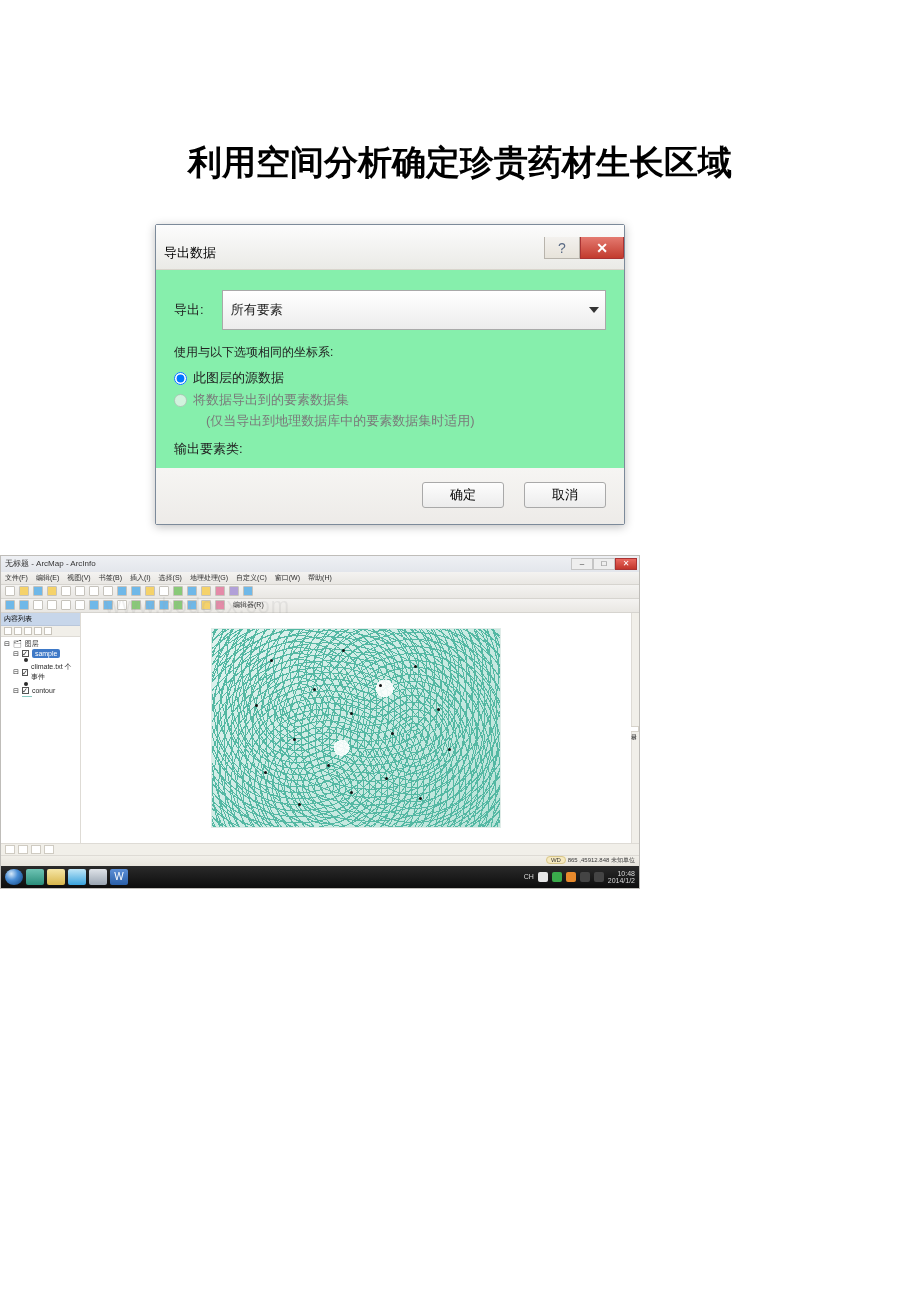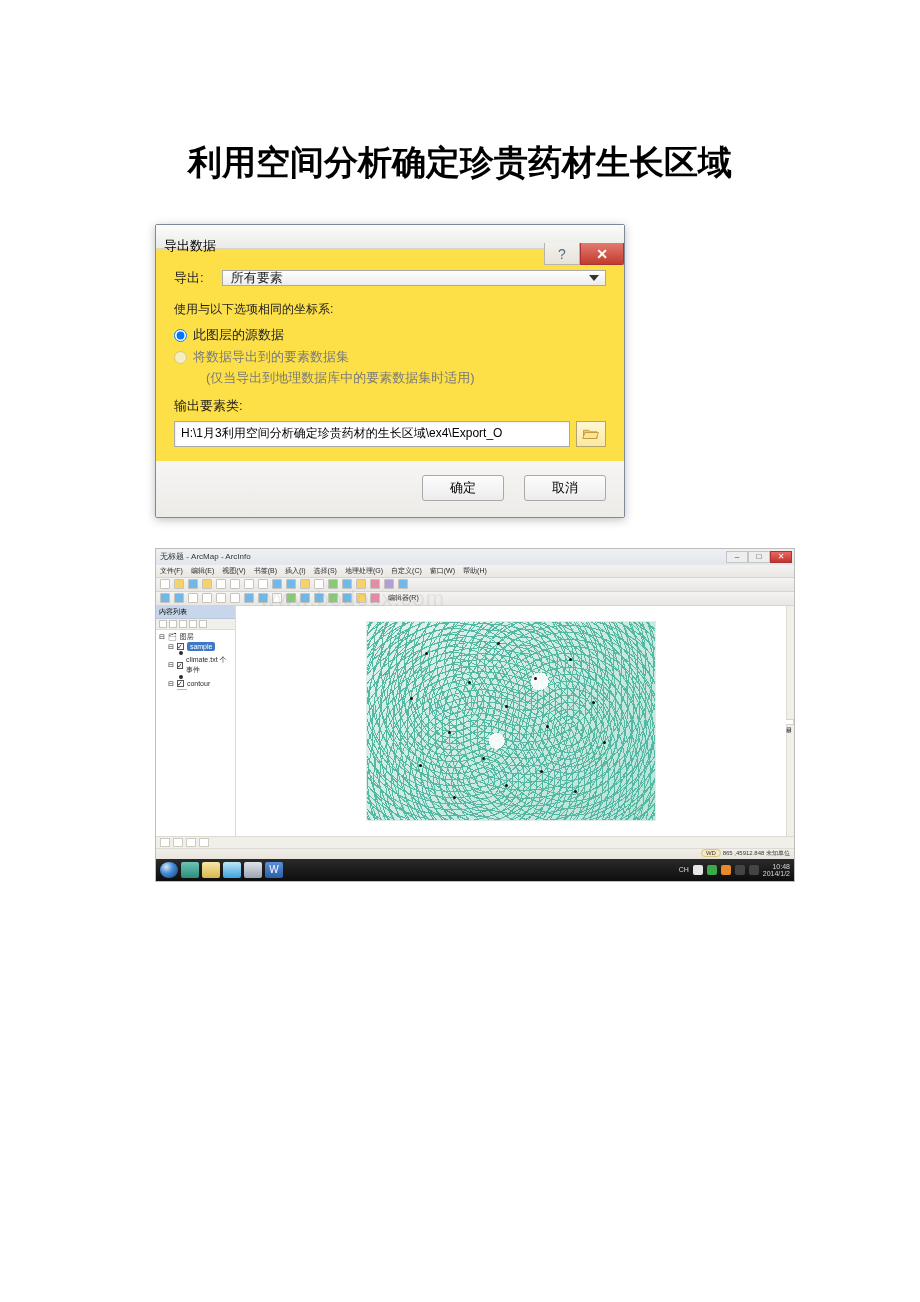--- a/index.html
+++ b/index.html
@@ -21,53 +21,53 @@
   
   .dialog {
     width: 470px;
     margin: 0 auto 30px 155px;
     border: 1px solid #7c8a9a;
     border-radius: 2px;
     background: #f5f4f2;
     box-shadow: 0 2px 10px rgba(0,0,0,0.25);
   }
   .dlg-title {
-    height: 24px;
+    height: 45px;
     background: linear-gradient(#fcfcfc,#eaeae6);
     border-bottom: 1px solid #d8d4cc;
     display:flex; align-items:center; justify-content:space-between;
-    padding: 18px 0 0 8px;
+    padding: 12px 0 0 8px;
     font-size: 13px;
   }
   .dlg-title .btns { display:flex; height:100%; }
   .dlg-title .btn-help,
   .dlg-title .btn-close {
     width: 36px; height: 22px; display:flex; align-items:center; justify-content:center;
     border:1px solid #b8b4ac; border-top:none; background:linear-gradient(#f3f1ee,#e7e3da);
     font-size:14px; color:#5a6b85;
   }
   .dlg-title .btn-close {
     background: linear-gradient(#e47a70,#c23b2e);
     color:#fff; font-weight:bold;
     border-color:#a33; border-bottom-right-radius:2px;
     width:44px;
   }
   .dlg-body {
-    background:#fde047;
+    background:#86efac;
     padding: 20px 18px 4px 18px;
     font-size: 13px;
     color:#222;
   }
   .row1 { display:flex; align-items:center; margin-bottom:14px; }
   .lbl-export { margin-right:18px; font-size:13px; }
   .select {
     flex:1;
     border:1px solid #a9a9a9;
     background:linear-gradient(#ffffff,#ececec);
-    height:16px;
+    height:40px;
     display:flex; align-items:center; justify-content:space-between;
     padding:0 6px 0 8px;
     font-size:13px;
     font-family:Liberation Serif, serif;
   }
   .select .tri {
     width:0;height:0;border-left:5px solid transparent;border-right:5px solid transparent;border-top:6px solid #333;
   }
   .group-label { margin:6px 0 8px 0; font-size:12px; }
   .radio-row { display:flex; align-items:center; margin:0 0 4px 0; font-size:13px; }
@@ -93,21 +93,20 @@
     background:linear-gradient(#f6f5f3,#edebe8);
   }
   .dlg-footer .b {
     width:82px; height:26px; border:1px solid #a9a9a9; background:linear-gradient(#fdfdfd,#ececec);
     font-size:13px; display:flex; align-items:center; justify-content:center;
     border-radius:3px;
   }
   
   .arcmap-wrap {
     width: 640px;
-    margin-left: 155px;
     border:1px solid #bfbdb9;
   }
   .am-window {
     background:#fff;
   }
   .am-title {
     height:16px; background:linear-gradient(#eef0f4,#e3e6ec);
     display:flex; align-items:center; justify-content:space-between;
     font-size:8px; color:#333; padding:0 2px 0 4px;
   }
@@ -241,29 +240,20 @@
     </label>
 
 
     <label class="radio-row greyed">
       <input type="radio" name="cs" disabled="" style="">
       <span>将数据导出到的要素数据集</span>
     </label>
     <div class="sub greyed">(仅当导出到地理数据库中的要素数据集时适用)</div>
 
     <div class="out-label">输出要素类:</div>
-    <div class="path-row">
-      <input class="path-input" type="text" value="H:\1月3利用空间分析确定珍贵药材的生长区域\ex4\Export_O" style="">
-      <div class="browse">
-        <svg viewBox="0 0 24 18">
-          <path d="M2 4 h7 l2 2 h9 v9 h-18 z" fill="#f1c666" stroke="#b68f2a" stroke-width="1"></path>
-          <path d="M4 7 h18 l-3 8 h-18 z" fill="#ffe39a" stroke="#b68f2a" stroke-width="1"></path>
-        </svg>
-      </div>
-    </div>
   </div>
   <div class="dlg-footer">
     <div class="b">确定</div>
     <div class="b">取消</div>
   </div>
 </div>
 
 <div class="arcmap-wrap">
   <div class="am-window">
     <div class="am-title">

